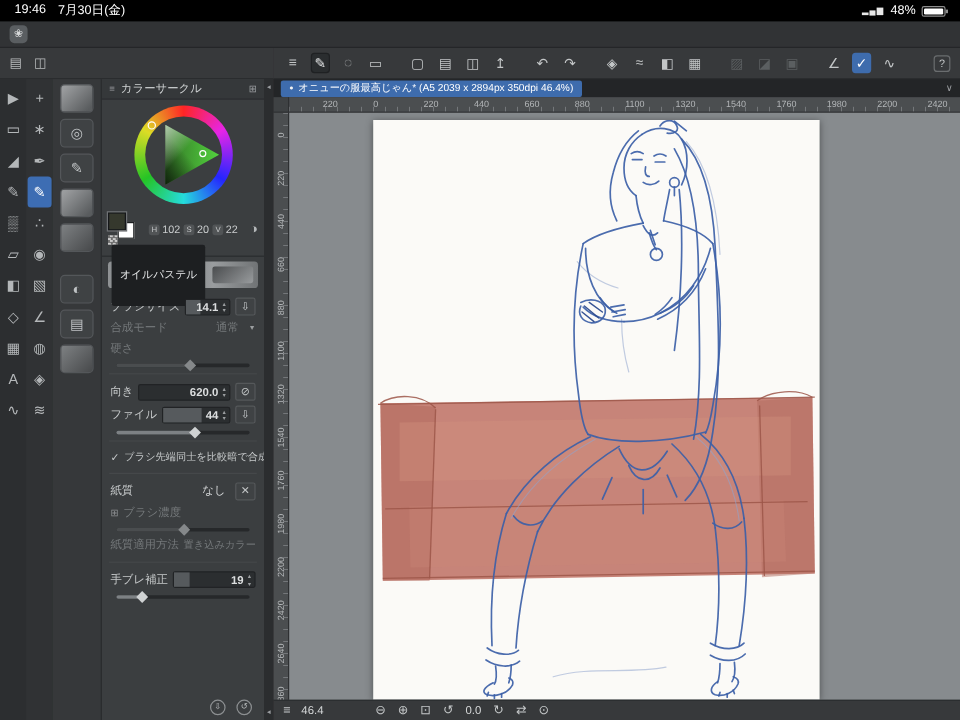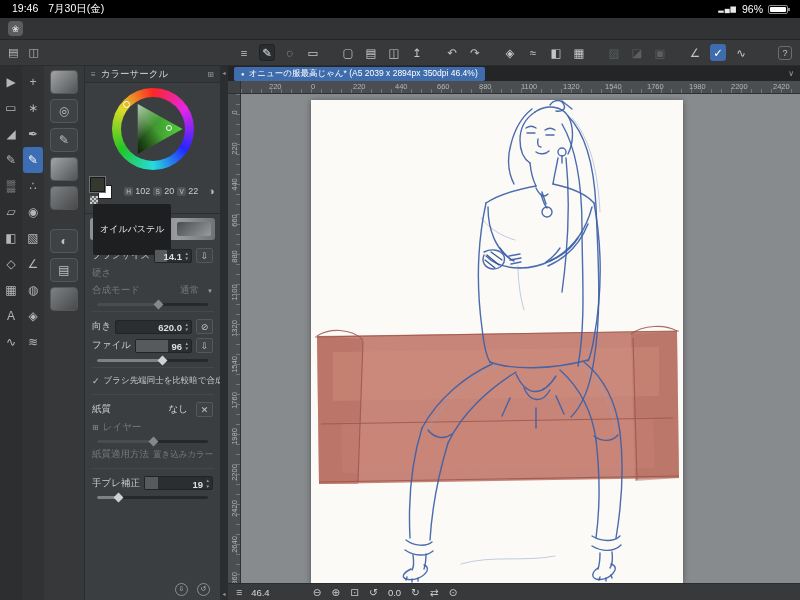--- a/index.html
+++ b/index.html
@@ -135,21 +135,21 @@
 
 <div class="app">
 
   <div class="statusbar">
     <div class="sb-left">
       <span>19:46</span>
       <span>7月30日(金)</span>
     </div>
     <div class="sb-right">
       <span class="signal">▂▄▆</span>
-      <span>96%</span>
+      <span>48%</span>
       <span class="battery">
           <i></i>
         </span>
     </div>
   </div>
 
   <div class="menubar">
     <span class="logo">❀</span>
   </div>
 
@@ -250,27 +250,27 @@
                   <b>14.1</b>
                   <span class="spin">
                       <span>▲</span>
                       <span>▼</span>
                     </span>
                 </span>
                 <span class="pbtn">⇩</span>
               </div>
 
               <div class="prow dim">
-                <span class="plabel">硬さ</span>
-              </div>
-
-              <div class="prow dim">
                 <span class="plabel">合成モード</span>
                 <span class="pval">通常</span>
                 <span class="dd">▼</span>
+              </div>
+
+              <div class="prow dim">
+                <span class="plabel">硬さ</span>
               </div>
               <div class="sl dimsl">
                   <i class="f" style="width:55%"></i>
                   <i class="k" style="left:55%"></i>
                 </div>
 
               <div class="sep"></div>
 
               <div class="prow">
                 <span class="plabel">向き</span>
@@ -281,21 +281,21 @@
                       <span>▼</span>
                     </span>
                 </span>
                 <span class="pbtn">⊘</span>
               </div>
 
               <div class="prow">
                 <span class="plabel">ファイル</span>
                 <span class="pbar">
                   <i style="width:59%"></i>
-                  <b>96</b>
+                  <b>44</b>
                   <span class="spin">
                       <span>▲</span>
                       <span>▼</span>
                     </span>
                 </span>
                 <span class="pbtn">⇩</span>
               </div>
               <div class="sl">
                   <i class="f" style="width:59%"></i>
                   <i class="k" style="left:59%"></i>
@@ -311,21 +311,21 @@
               <div class="sep"></div>
 
               <div class="prow">
                 <span class="plabel">紙質</span>
                 <span class="pval">なし</span>
                 <span class="pbtn">✕</span>
               </div>
 
               <div class="prow dim">
                 <span class="expand">⊞</span>
-                <span class="plabel">レイヤー</span>
+                <span class="plabel">ブラシ濃度</span>
               </div>
               <div class="sl dimsl">
                   <i class="f" style="width:50%"></i>
                   <i class="k" style="left:50%"></i>
                 </div>
 
               <div class="prow dim">
                 <span class="plabel">紙質適用方法</span>
                 <span class="pval small">置き込みカラー</span>
               </div>

